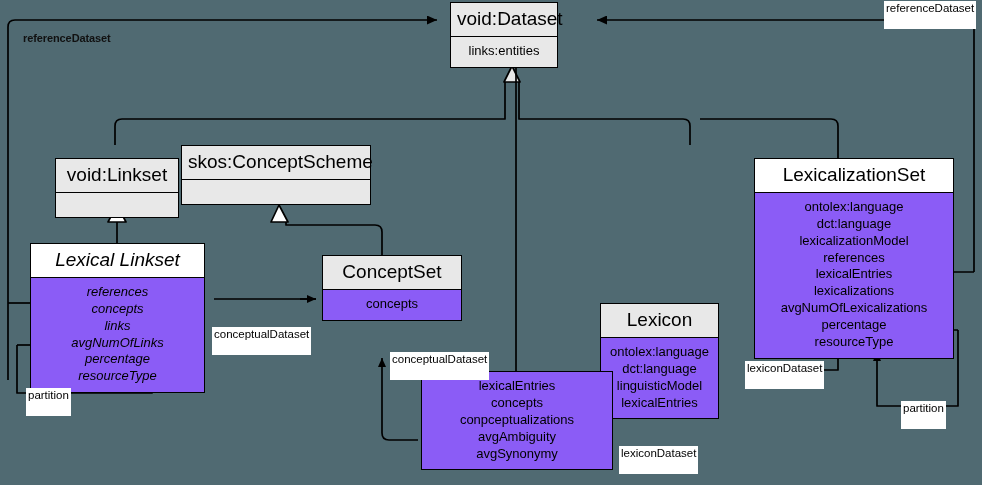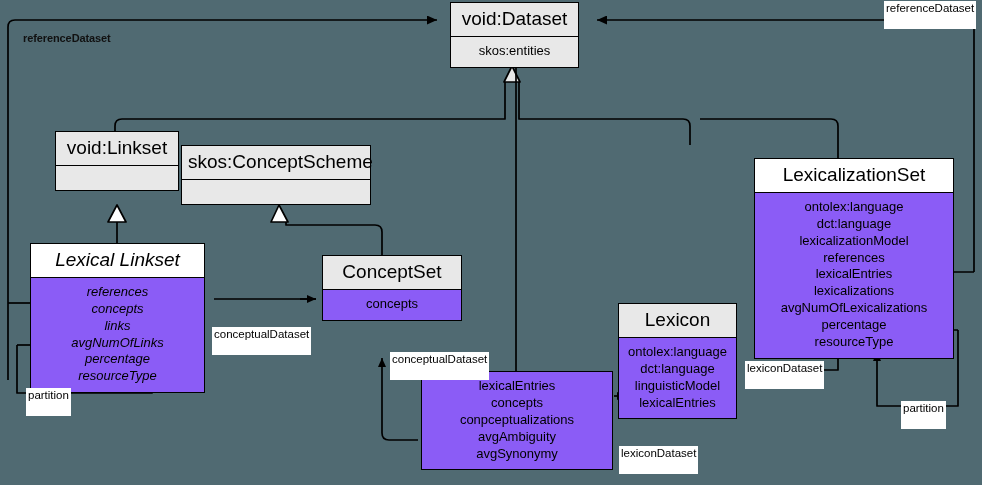--- a/index.html
+++ b/index.html
@@ -151,28 +151,28 @@
       <path d="M30,345 L17,345"></path>
 
       
       <path d="M300,299 L316,299"></path>
 
       
       <path d="M690,310 L690,145" opacity="0"></path>
     </g>
   </svg>
 
-  <div class="uml-class gray-head gray-body" style="left:450px; top:2px; width:129px;">
+  <div class="uml-class gray-head gray-body" style="left:450px; top:2px; width:108px;">
     <div class="uml-title has-attrs">void:Dataset</div>
     <div class="uml-attrs">
-      <div class="attr">skos:entities</div>
-    </div>
-  </div>
-
-  <div class="uml-class gray-head gray-body" style="left:55px; top:131px; width:124px;">
+      <div class="attr">links:entities</div>
+    </div>
+  </div>
+
+  <div class="uml-class gray-head gray-body" style="left:55px; top:158px; width:124px;">
     <div class="uml-title has-attrs">void:Linkset</div>
     <div class="uml-attrs empty"></div>
   </div>
 
   <div class="uml-class gray-head gray-body" style="left:181px; top:145px; width:190px;">
     <div class="uml-title has-attrs">skos:ConceptScheme</div>
     <div class="uml-attrs empty"></div>
   </div>
 
   <div class="uml-class" style="left:754px; top:158px; width:200px;">
@@ -202,21 +202,21 @@
     </div>
   </div>
 
   <div class="uml-class gray-head" style="left:322px; top:255px; width:140px;">
     <div class="uml-title has-attrs">ConceptSet</div>
     <div class="uml-attrs">
       <div class="attr">concepts</div>
     </div>
   </div>
 
-  <div class="uml-class gray-head" style="left:618px; top:303px; width:119px;">
+  <div class="uml-class gray-head" style="left:600px; top:303px; width:119px;">
     <div class="uml-title has-attrs">Lexicon</div>
     <div class="uml-attrs">
       <div class="attr">ontolex:language</div>
       <div class="attr">dct:language</div>
       <div class="attr">linguisticModel</div>
       <div class="attr">lexicalEntries</div>
     </div>
   </div>
 
   <div class="uml-class" style="left:421px; top:371px; width:192px;">

